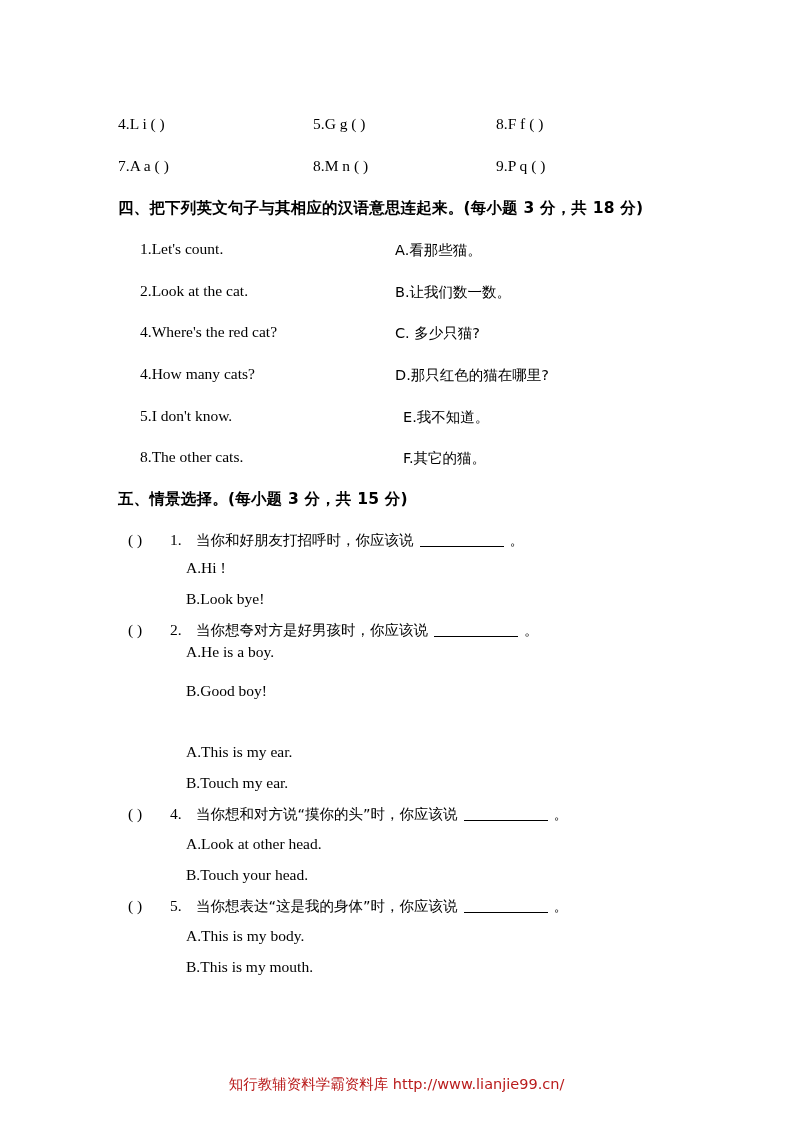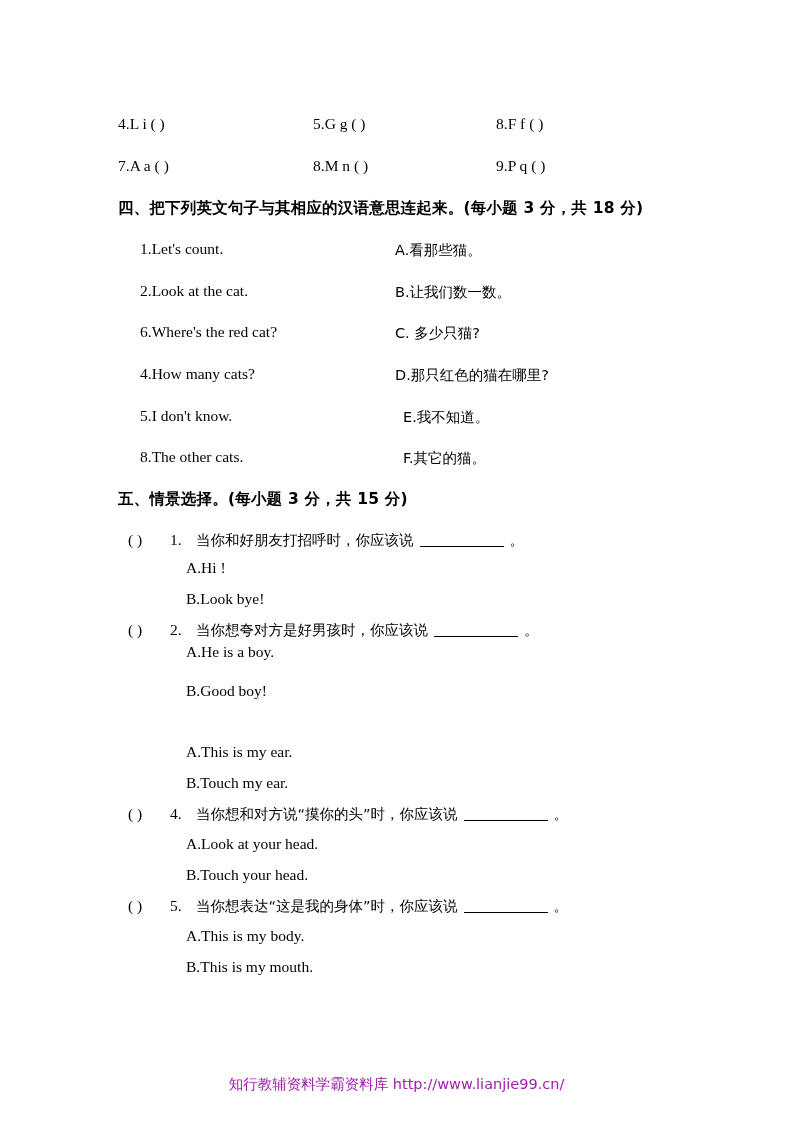--- a/index.html
+++ b/index.html
@@ -97,21 +97,21 @@
   }
 
   
   .footer {
     position: absolute;
     left: 0;
     width: 793px;
     text-align: center;
     font-family: "DejaVu Sans", sans-serif;
     font-size: 14.5px;
-    color: #a21caf;
+    color: #b91c1c;
   }
 </style>
 </head>
 <body>
 
 <div class="page">
 
   <div class="letters" style="top:107px;">
     <span class="cell serif" style="left:0px;">4.L i  (    )</span>
     <span class="cell serif" style="left:195px;">5.G g  (    )</span>
@@ -120,21 +120,21 @@
   <div class="letters" style="top:149px;">
     <span class="cell serif" style="left:0px;">7.A a  (    )</span>
     <span class="cell serif" style="left:195px;">8.M n (    )</span>
     <span class="cell serif" style="left:378px;">9.P q  (    )</span>
   </div>
 
   <div class="section-heading" style="top:190px;">四、把下列英文句子与其相应的汉语意思连起来。(每小题 3 分，共 18 分)</div>
 
   <div class="match-left" style="top:232px;">1.Let's count.</div>
   <div class="match-left" style="top:274px;">2.Look at the cat.</div>
-  <div class="match-left" style="top:315px;">6.Where's the red cat?</div>
+  <div class="match-left" style="top:315px;">4.Where's the red cat?</div>
   <div class="match-left" style="top:357px;">4.How many cats?</div>
   <div class="match-left" style="top:399px;">5.I don't know.</div>
   <div class="match-left" style="top:440px;">8.The other cats.</div>
 
   <div class="match-right cn" style="top:233px;">A.看那些猫。</div>
   <div class="match-right cn" style="top:275px;">B.让我们数一数。</div>
   <div class="match-right cn" style="top:316px;">C. 多少只猫?</div>
   <div class="match-right cn" style="top:358px;">D.那只红色的猫在哪里?</div>
   <div class="match-right cn" style="top:400px; left:403px;">E.我不知道。</div>
   <div class="match-right cn" style="top:441px; left:403px;">F.其它的猫。</div>
@@ -152,21 +152,21 @@
   </div>
   <div class="opt serif" style="top:635px;text-align:right;">A.He is a boy.</div>
   <div class="opt serif" style="top:674px;">B.Good boy!</div>
 
   <div class="opt serif" style="top:735px;">A.This is my ear.</div>
   <div class="opt serif" style="top:766px;">B.Touch my ear.</div>
 
   <div class="q-line" style="top:797px;">
     <span class="q-paren serif">(     )</span><span class="q-num serif">4.</span><span class="q-cn">当你想和对方说“摸你的头”时，你应该说</span><span class="blank" style="width:84px; margin:0 6px;"></span><span class="q-cn">。</span>
   </div>
-  <div class="opt serif" style="top:827px;">A.Look at your head.</div>
+  <div class="opt serif" style="top:827px;">A.Look at other head.</div>
   <div class="opt serif" style="top:858px;">B.Touch your head.</div>
 
   <div class="q-line" style="top:889px;">
     <span class="q-paren serif">(     )</span><span class="q-num serif">5.</span><span class="q-cn">当你想表达“这是我的身体”时，你应该说</span><span class="blank" style="width:84px; margin:0 6px;"></span><span class="q-cn">。</span>
   </div>
   <div class="opt serif" style="top:919px;">A.This is my body.</div>
   <div class="opt serif" style="top:950px;">B.This is my mouth.</div>
 
   <div class="footer" style="top:1067px;">知行教辅资料学霸资料库 http://www.lianjie99.cn/</div>
 

